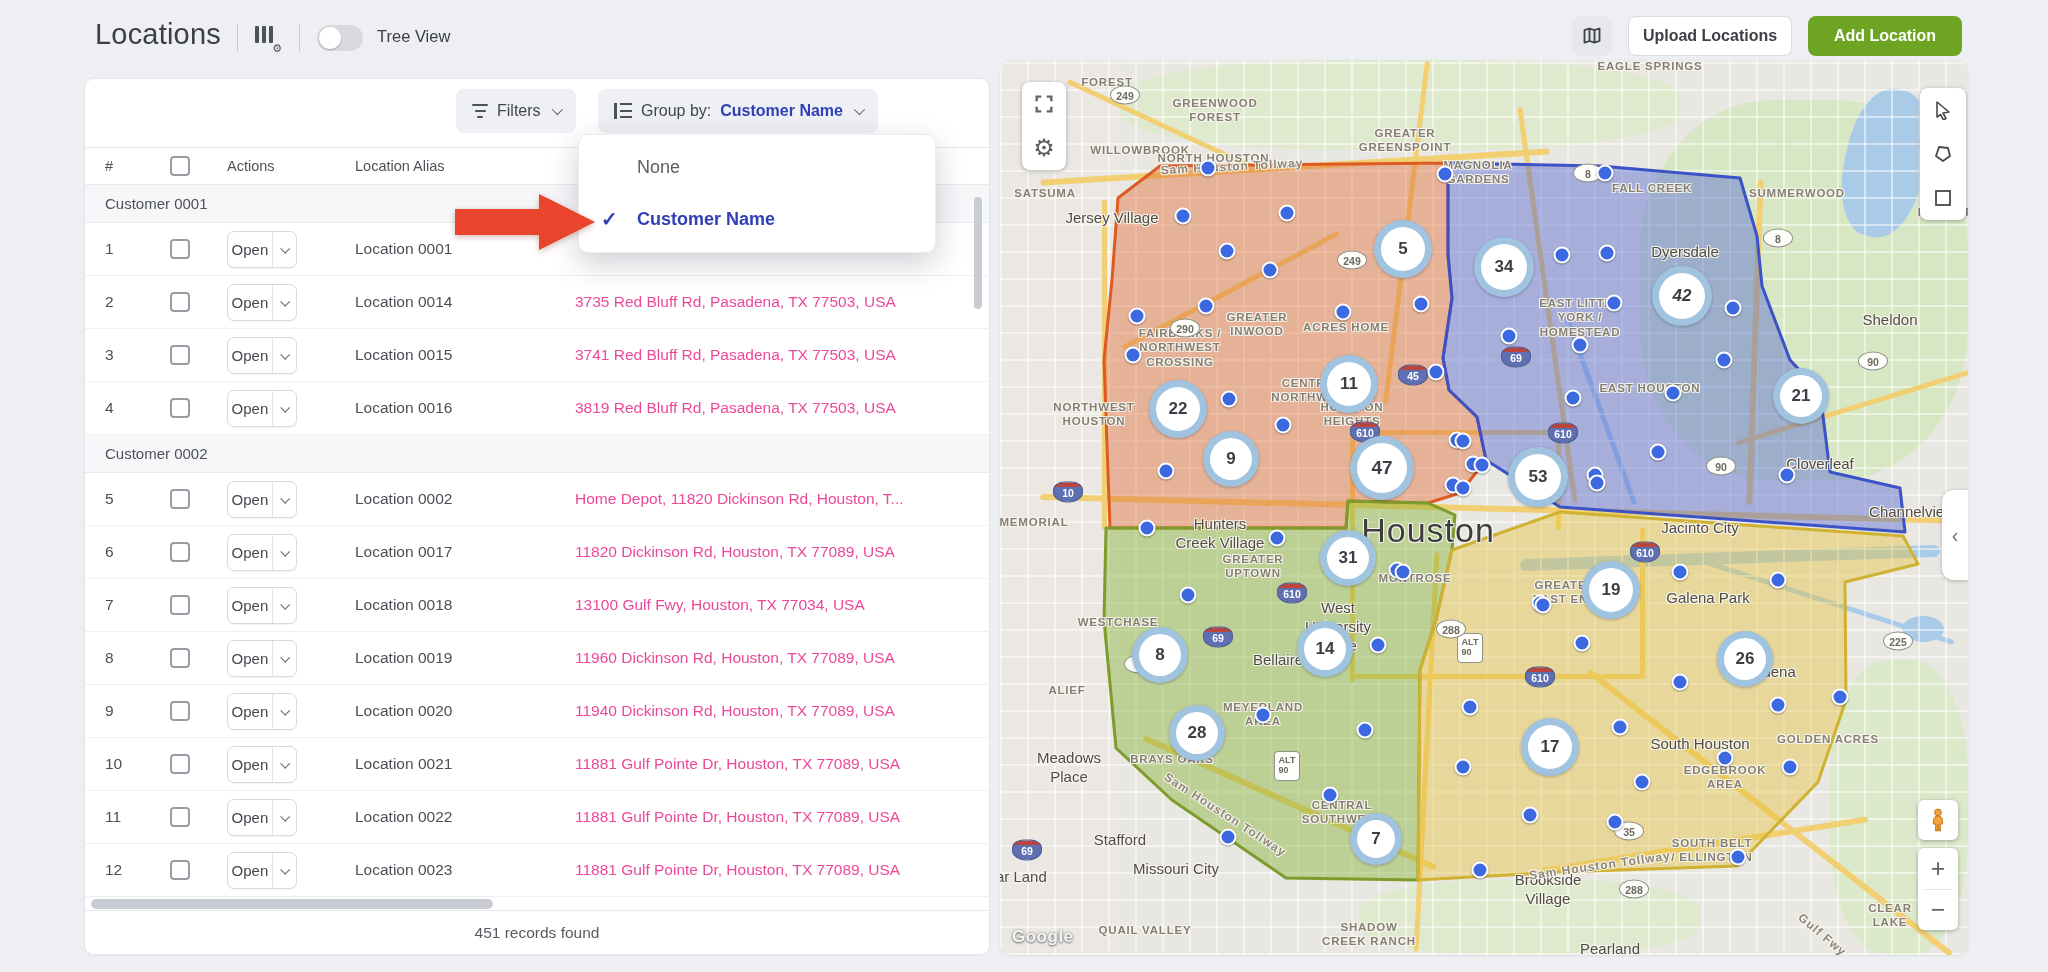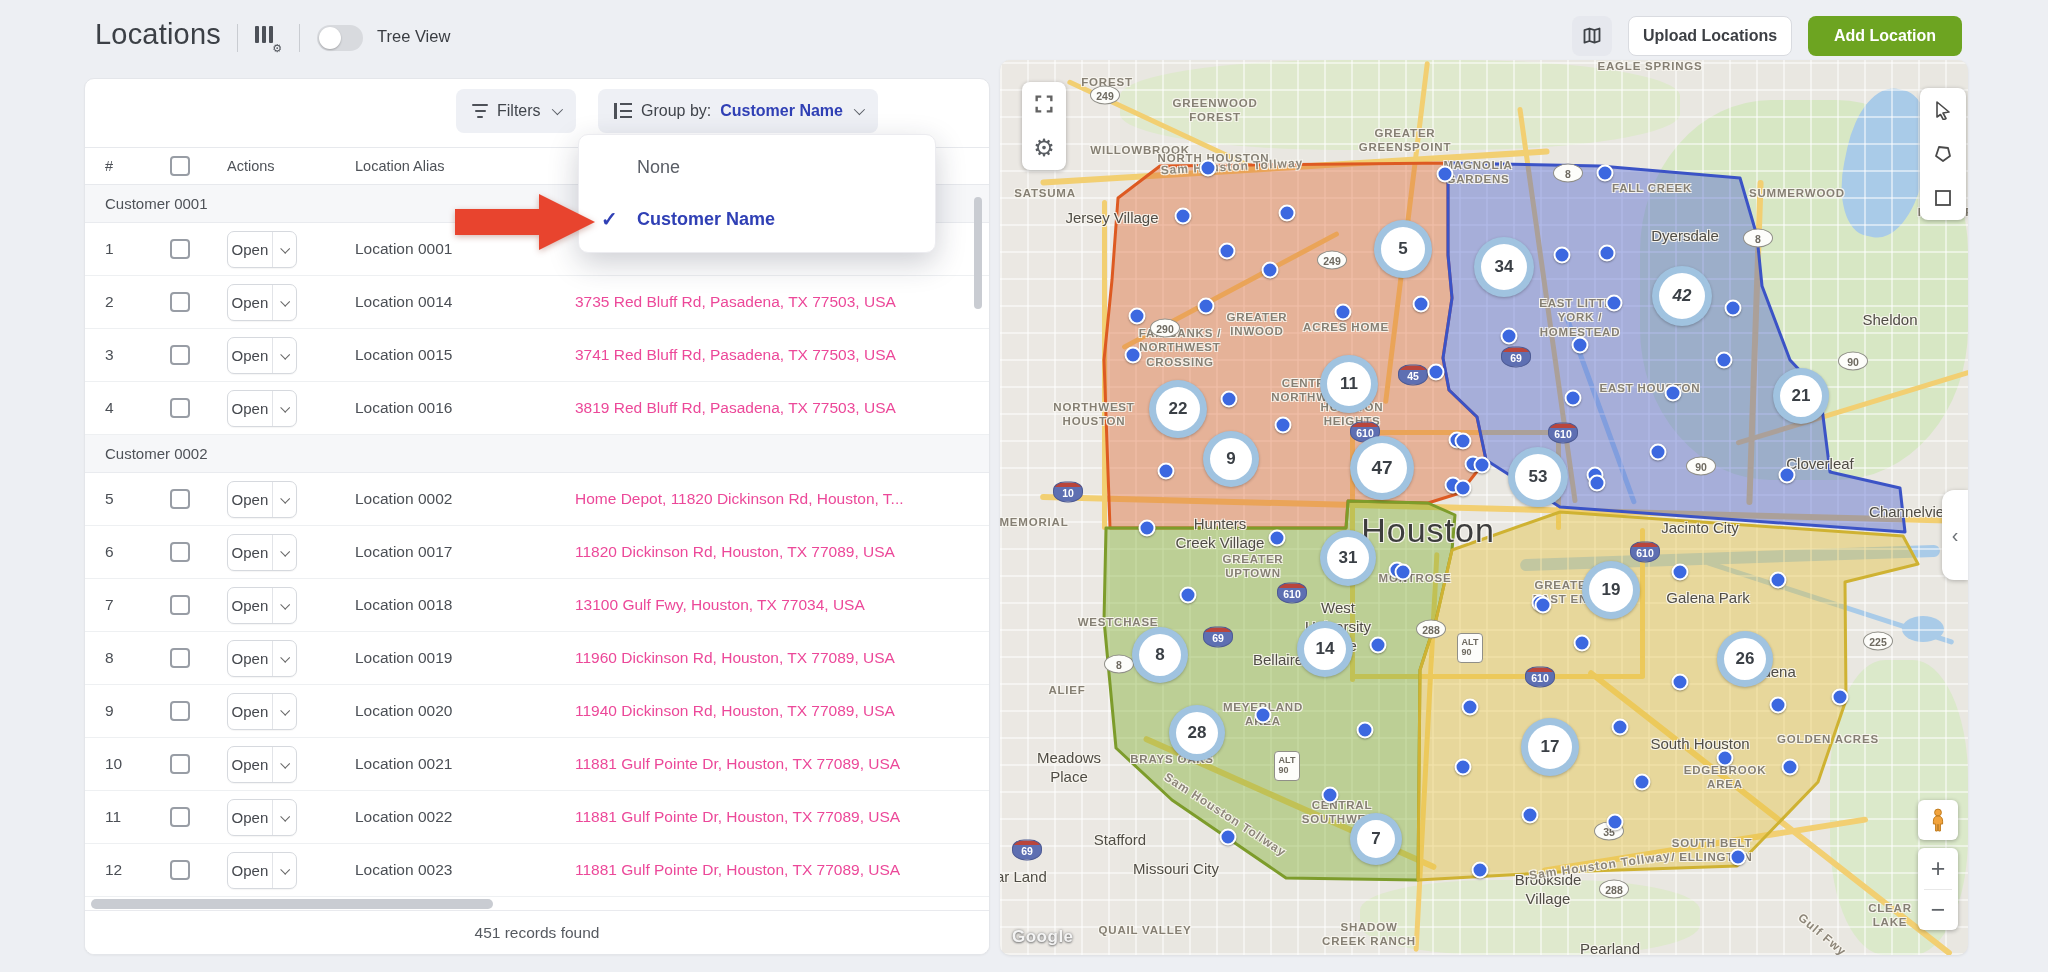--- a/index.html
+++ b/index.html
@@ -66,21 +66,21 @@
     background-image:repeating-linear-gradient(0deg, rgba(255,255,255,.5) 0 2px, transparent 2px 27px),
                      repeating-linear-gradient(90deg, rgba(255,255,255,.5) 0 2px, transparent 2px 27px); }
   .regions { position:absolute; inset:0; }
   .mlabel { position:absolute; transform:translate(-50%,-50%); white-space:pre-line; text-align:center; line-height:1.25; pointer-events:none;
     text-shadow:-1px -1px 0 rgba(248,246,240,.9),1px -1px 0 rgba(248,246,240,.9),-1px 1px 0 rgba(248,246,240,.9),1px 1px 0 rgba(248,246,240,.9); }
   .mlabel.caps { font-size:11.5px; font-weight:700; letter-spacing:.8px; color:#857f73; }
   .mlabel.town { font-size:15px; color:#4f4c45; }
   .mlabel.big  { font-size:34px; font-weight:500; color:#3d3d3d; letter-spacing:1px; }
   .mlabel.toll { font-size:12px; font-weight:700; color:#8d8679; letter-spacing:1px; }
   .shield { position:absolute; transform:translate(-50%,-50%); display:flex; align-items:center; justify-content:center; font-weight:700; }
-  .shield.us { width:30px; height:19px; background:#fdfdfa; border:1.5px solid #908f88; border-radius:50%; color:#6e6a60; font-size:10.5px; }
+  .shield.us { width:30px; height:19px; background:#fdfdfa; border:1.5px solid #908f88; border-radius:50%; color:#6e6a60; font-size:10.5px;margin-left:20px; }
   .shield.i { width:30px; height:21px; background:linear-gradient(180deg,#b9453c 0 26%,#5e6fb2 26%); border-radius:40% 40% 48% 48%; color:#fff; font-size:10.5px; border:1px solid #4d5a94; }
   .shield.alt { width:26px; height:30px; background:#fdfdfa; border:1.5px solid #908f88; border-radius:4px; color:#6e6a60; font-size:9px; flex-direction:column; line-height:1.1; }
   .marker { position:absolute; width:17px; height:17px; border-radius:50%; background:#3c68e0; border:2.5px solid #fff; box-shadow:0 1px 2px rgba(0,0,0,.35); transform:translate(-50%,-50%); cursor:pointer; }
   .cluster { position:absolute; transform:translate(-50%,-50%); border-radius:50%; background:#fff; border:7px solid rgba(143,184,218,.85); display:flex; align-items:center; justify-content:center; font-weight:700; color:#3a3f45; box-shadow:0 1px 3px rgba(0,0,0,.25); cursor:pointer; }
   .mcard { position:absolute; background:#fff; border-radius:8px; box-shadow:0 1px 4px rgba(0,0,0,.3); display:flex; flex-direction:column; align-items:center; }
   .micon { width:44px; height:44px; display:flex; align-items:center; justify-content:center; cursor:pointer; }
   .gear-glyph { font-size:24px; color:#5a5e63; }
   .collapse-tab { position:absolute; left:942px; top:430px; width:26px; height:90px; background:#fff; border-radius:12px 0 0 12px; box-shadow:0 1px 4px rgba(0,0,0,.25); display:flex; align-items:center; justify-content:center; font-size:20px; color:#6b7075; cursor:pointer; }
   .zoomcard { position:absolute; left:918px; top:788px; width:40px; height:82px; background:#fff; border-radius:6px; box-shadow:0 1px 4px rgba(0,0,0,.3); display:flex; flex-direction:column; }
   .zoomcard .zb { flex:1; display:flex; align-items:center; justify-content:center; font-size:25px; color:#5f6368; cursor:pointer; }
@@ -363,21 +363,21 @@
       <div class="mlabel caps" style="left: 405px; top: 80px;">GREATER
 GREENSPOINT</div>
       <div class="mlabel caps" style="left: 45px; top: 133px;">SATSUMA</div>
       <div class="mlabel caps" style="left: 200px; top: 98px; padding-left: 27px;">NORTH HOUSTON</div>
       <div class="mlabel town" style="left: 112px; top: 158px;">Jersey Village</div>
       <div class="mlabel caps" style="left: 478px; top: 112px;">MAGNOLIA
 GARDENS</div>
       <div class="mlabel caps" style="left: 650px; top: 6px;">EAGLE SPRINGS</div>
       <div class="mlabel caps" style="left: 652px; top: 128px;">FALL CREEK</div>
       <div class="mlabel caps" style="left: 797px; top: 133px;">SUMMERWOOD</div>
-      <div class="mlabel town" style="left: 685px; top: 176px;">Dyersdale</div>
+      <div class="mlabel town" style="left: 685px; top: 192px;">Dyersdale</div>
       <div class="mlabel caps" style="left: 950px; top: 152px;">NEWPORT</div>
       <div class="mlabel town" style="left: 890px; top: 260px;">Sheldon</div>
       <div class="mlabel caps" style="left: 580px; top: 258px;">EAST LITTLE
 YORK /
 HOMESTEAD</div>
       <div class="mlabel caps" style="left: 257px; top: 264px;">GREATER
 INWOOD</div>
       <div class="mlabel caps" style="left: 346px; top: 267px;">ACRES HOME</div>
       <div class="mlabel caps" style="left: 180px; top: 288px;">FAIRBANKS /
 NORTHWEST

